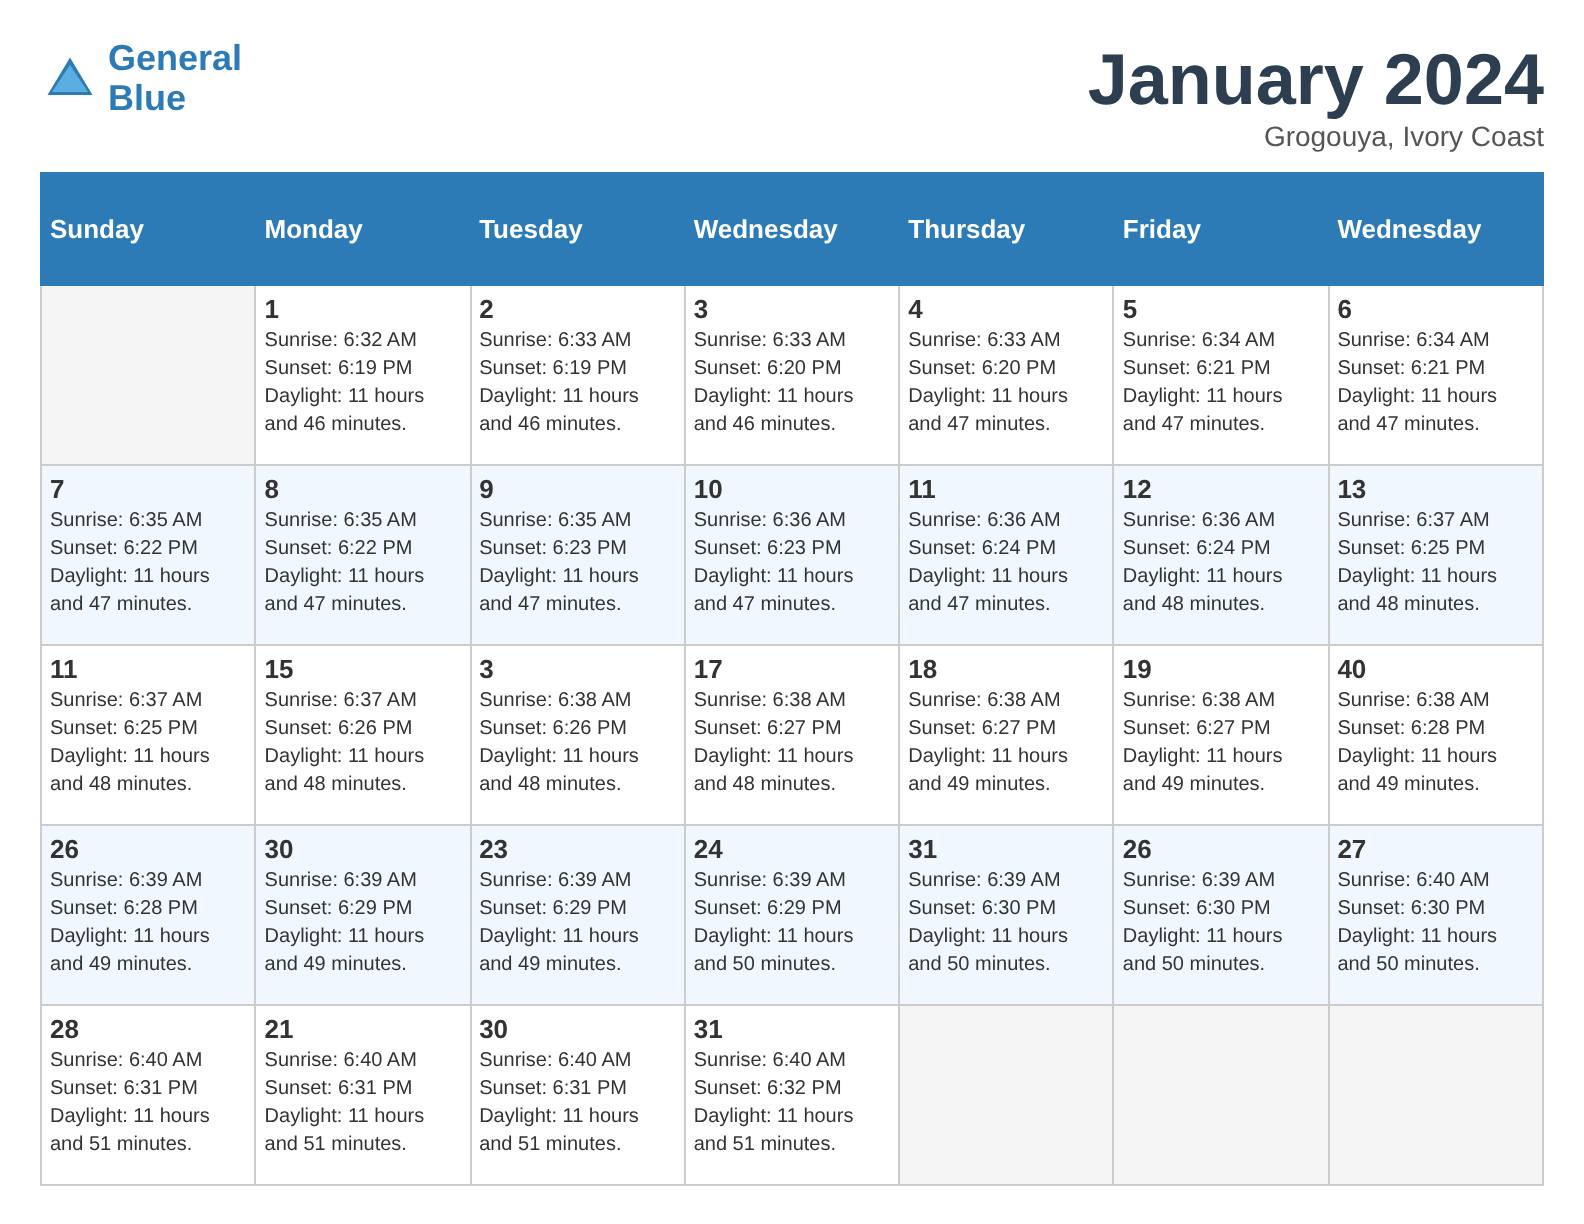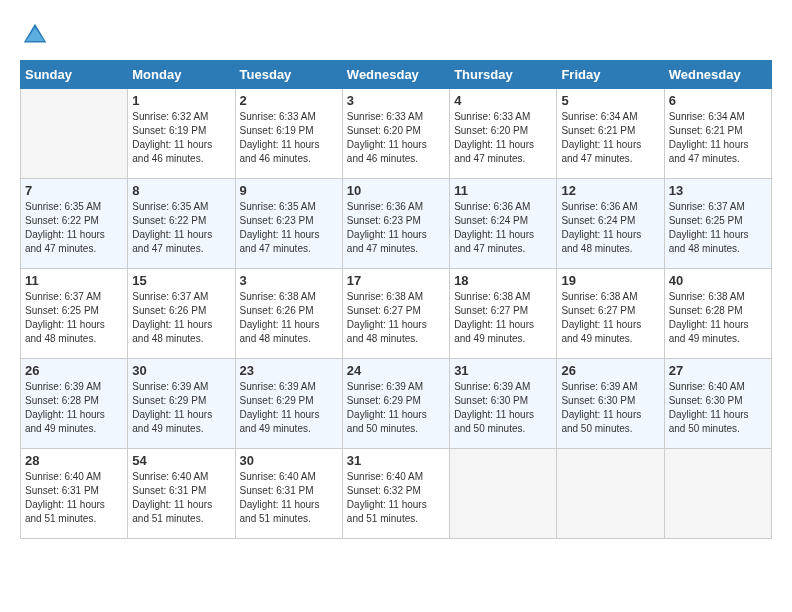--- a/index.html
+++ b/index.html
@@ -48,21 +48,21 @@
       color: #555;
     }
     table {
       width: 100%;
       border-collapse: collapse;
       font-size: 11px;
     }
     thead tr th {
       background: #2c7bb6;
       color: #fff;
-      padding: 6px 4px;
+      padding: 20px 4px;
       text-align: left;
       font-size: 13px;
       font-weight: bold;
       border: 1px solid #2c7bb6;
     }
     tbody tr td {
       border: 1px solid #ccc;
       vertical-align: top;
       padding: 4px;
       min-height: 80px;
@@ -95,22 +95,28 @@
   </style>
 </head>
 <body>
 
 <div class="header">
   <div class="logo">
     <svg class="logo-icon" viewBox="0 0 40 40">
       <polygon points="20,5 35,30 5,30" fill="#2c7bb6"></polygon>
       <polygon points="20,10 32,28 8,28" fill="#5baee0"></polygon>
     </svg>
+    <div class="logo-text">
+      <div><span>General</span></div>
+      <div><span style="color:#2c7bb6">Blue</span></div>
+    </div>
   </div>
   <div class="title-area">
+    <div class="month-title">January 2024</div>
+    <div class="subtitle">Grogouya, Ivory Coast</div>
   </div>
 </div>
 
 <table>
   <thead>
     <tr>
     <th>Sunday</th>
         <th>Monday</th>
         <th>Tuesday</th>
         <th>Wednesday</th>
@@ -320,21 +326,21 @@
       </tr>
       <tr>
         <td>
           <span class="day-number">28</span>
           <div class="day-info" style="white-space: pre-line;">Sunrise: 6:40 AM
 Sunset: 6:31 PM
 Daylight: 11 hours
 and 51 minutes.</div>
         </td>
         <td>
-          <span class="day-number">54</span>
+          <span class="day-number">21</span>
           <div class="day-info" style="white-space: pre-line;">Sunrise: 6:40 AM
 Sunset: 6:31 PM
 Daylight: 11 hours
 and 51 minutes.</div>
         </td>
         <td>
           <span class="day-number">30</span>
           <div class="day-info" style="white-space: pre-line;">Sunrise: 6:40 AM
 Sunset: 6:31 PM
 Daylight: 11 hours

